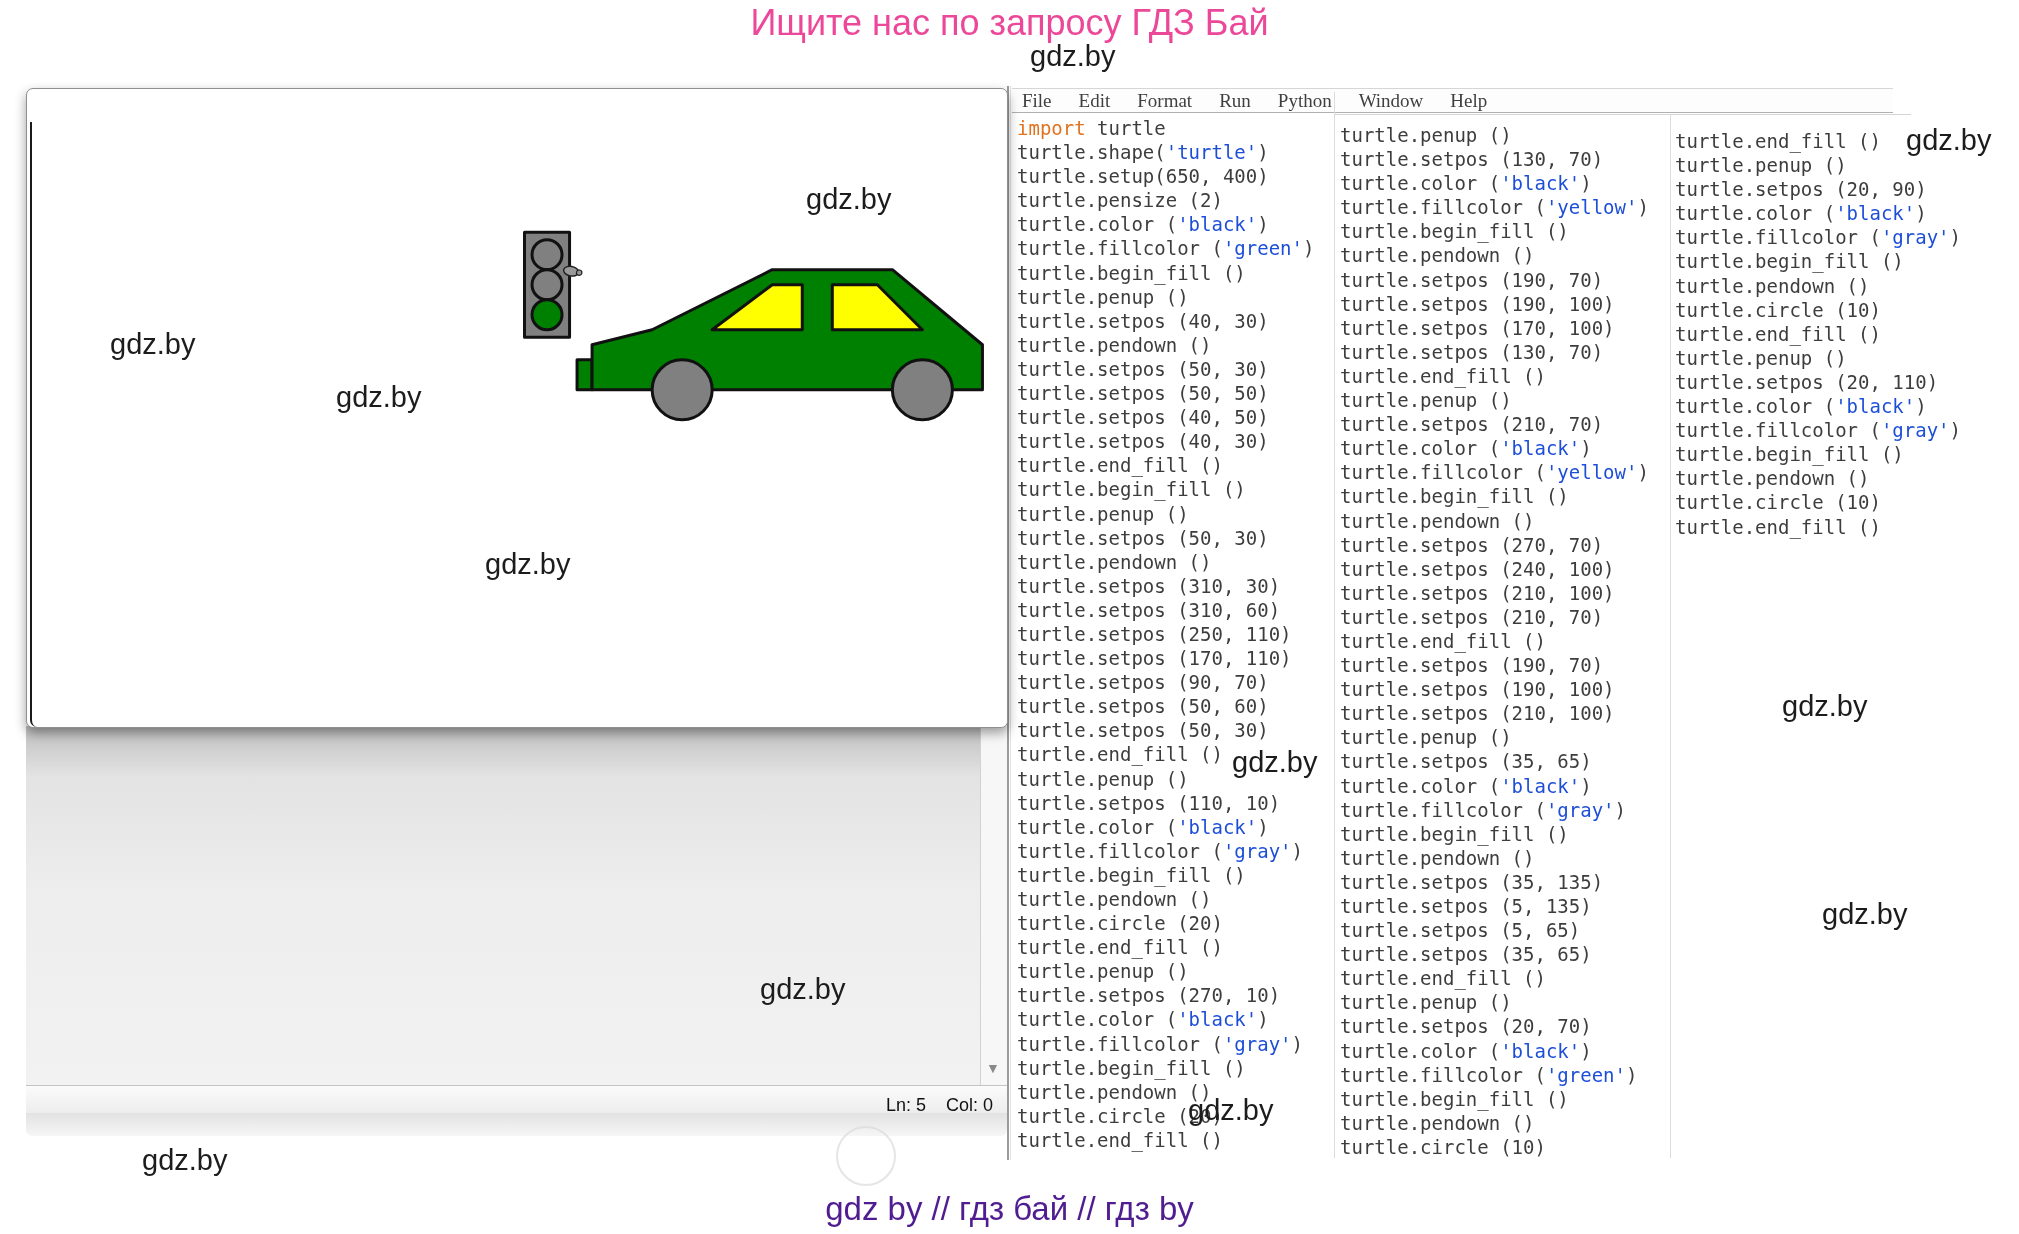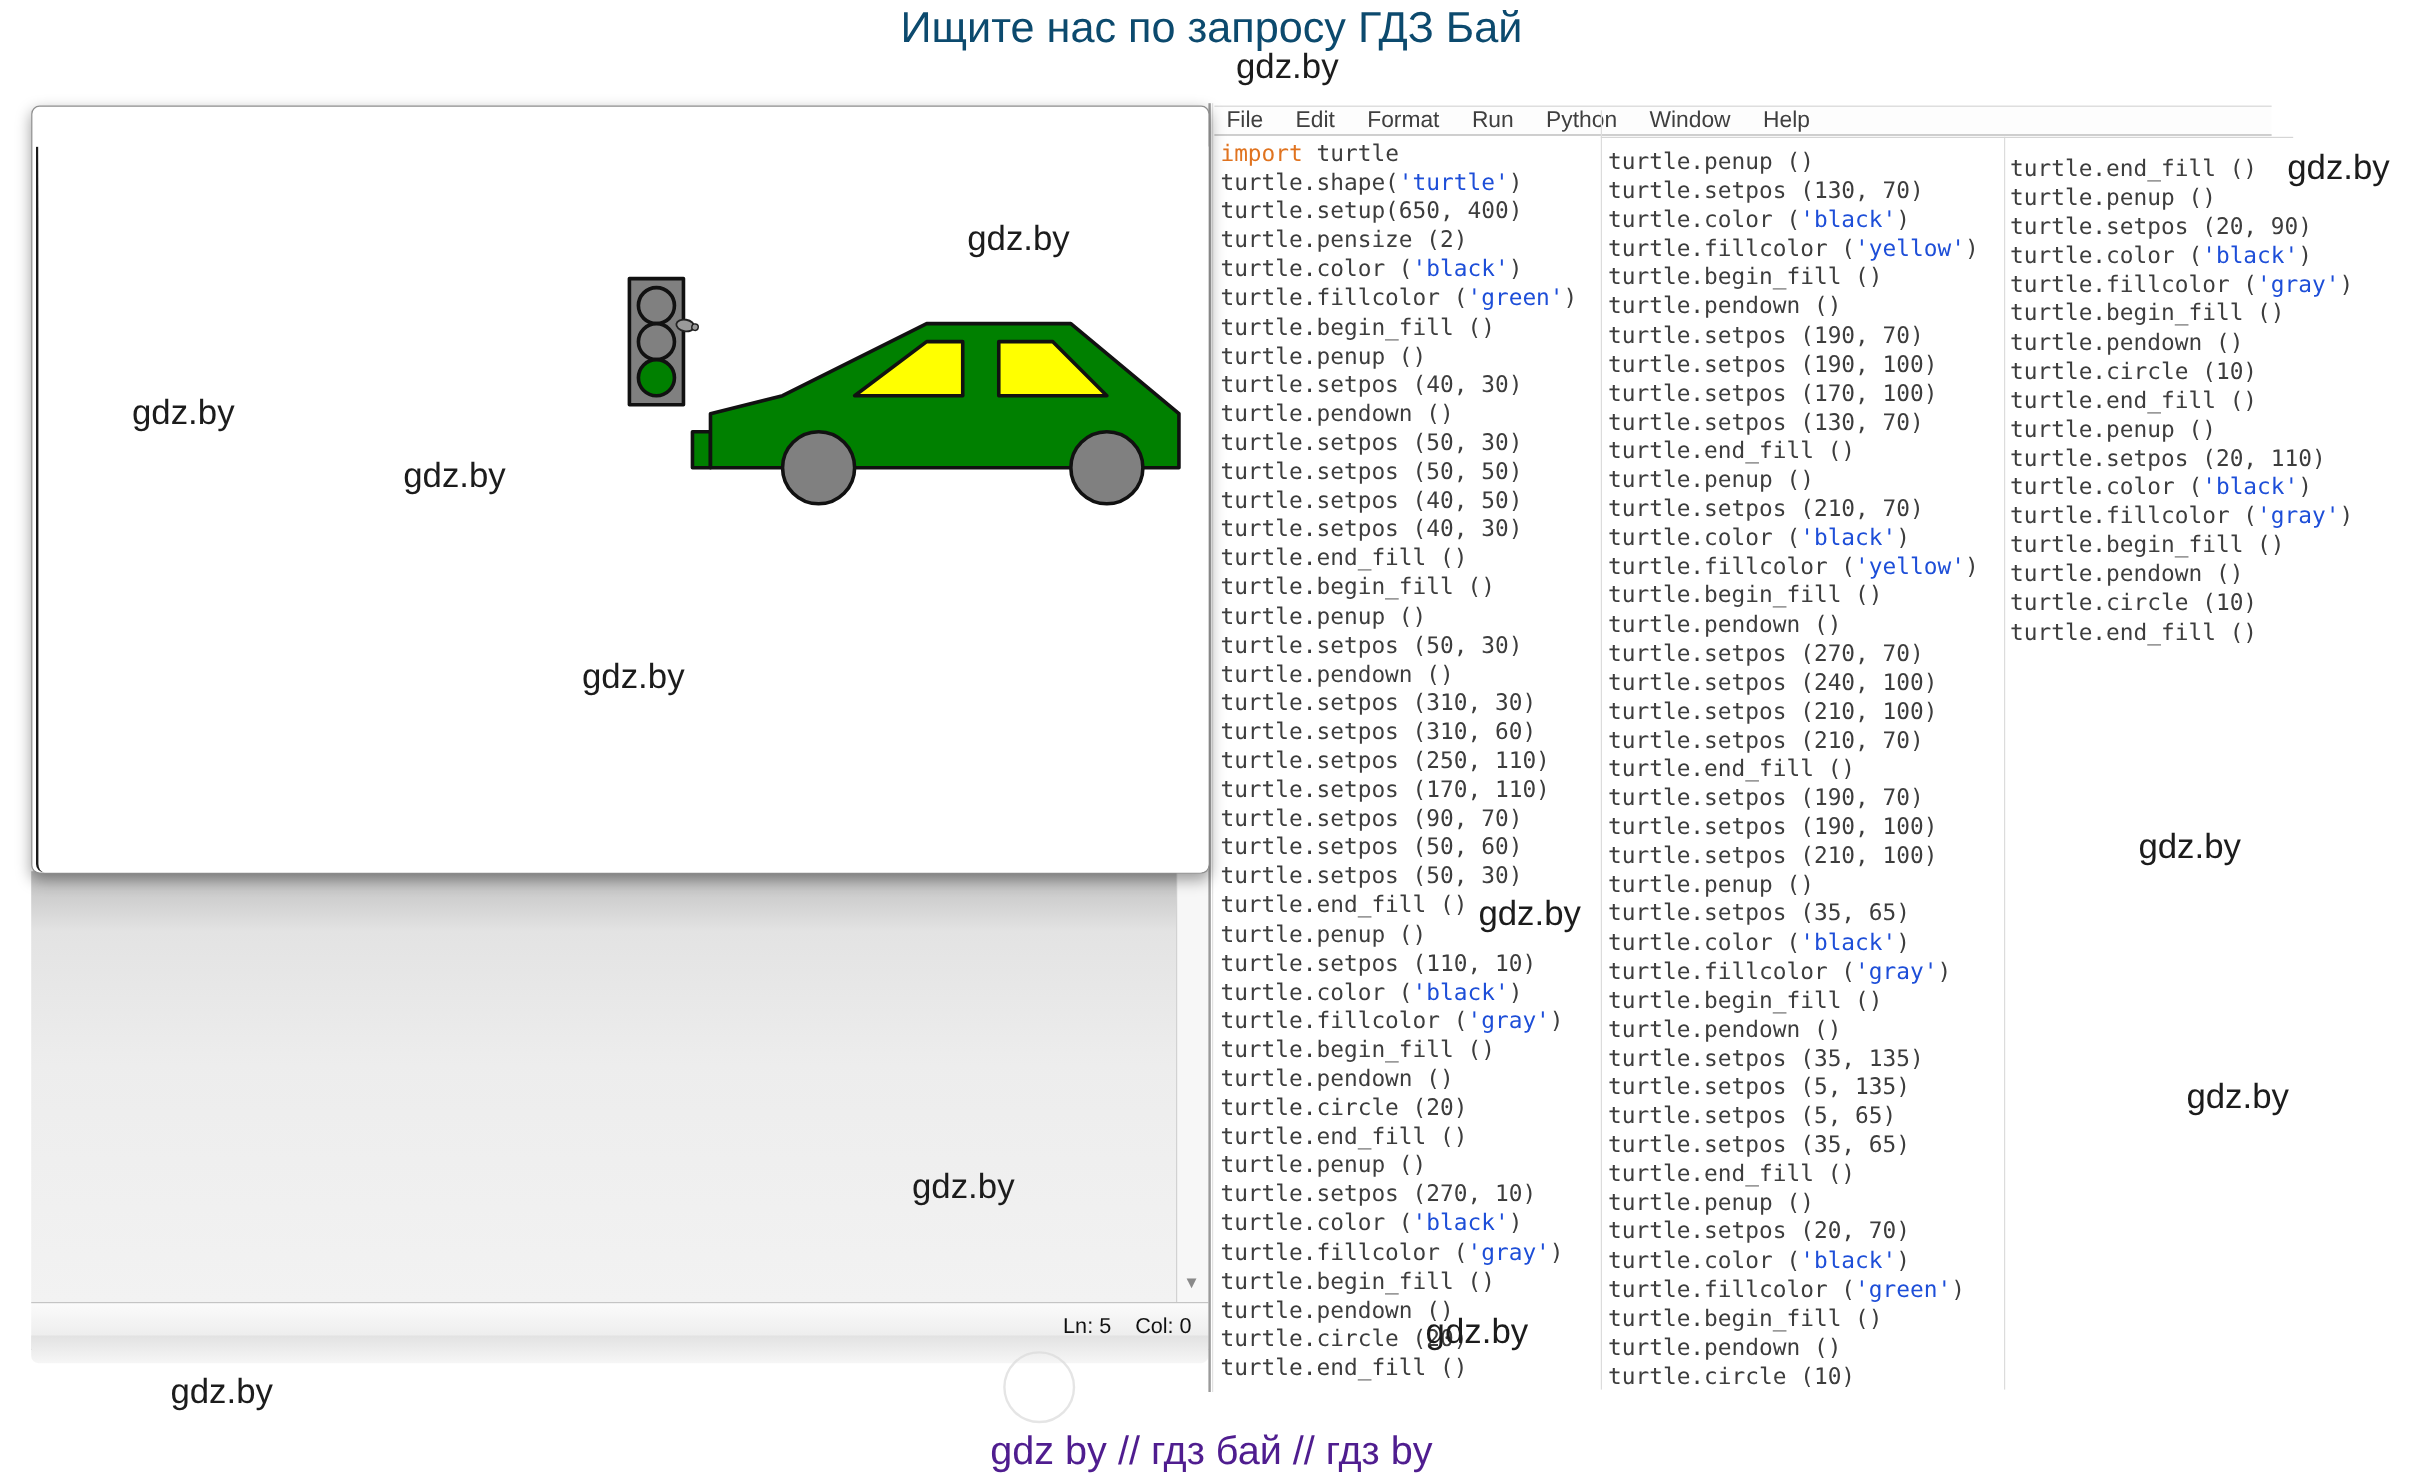--- a/index.html
+++ b/index.html
@@ -2,21 +2,21 @@
 <html><head>
 <meta charset="utf-8">
 <title>Python Turtle Graphics</title>
 <style>
   html,body{margin:0;padding:0;background:#fff;}
   #root{position:relative;width:2019px;height:1234px;background:#fff;overflow:hidden;
         font-family:"Liberation Sans",sans-serif;}
 
   
   .hdr-title{position:absolute;top:2px;left:0;right:0;text-align:center;
-             font-size:36px;color:#0c4a6e;}
+             font-size:36px;color:#ec4899;}
   .footer{position:absolute;top:1190px;left:0;right:0;text-align:center;
           font-size:33px;color:#4f1d8f;}
 
   
   .wm{position:absolute;font-size:29px;color:#1c1c1c;z-index:60;white-space:nowrap;}
 
   
   .tg-win{position:absolute;left:26px;top:88px;width:980px;height:638px;background:#fff;
           border:1px solid #8f8f8f;border-radius:7px;box-shadow:0 5px 12px rgba(0,0,0,.38);
           z-index:10;}
@@ -48,21 +48,21 @@
     background:linear-gradient(#e2e2e2,#f6f6f6);border-radius:0 0 6px 6px;}
   .faint-circle{position:absolute;left:836px;top:1126px;width:56px;height:56px;border-radius:50%;
     border:2px solid #dadada;opacity:.7;}
 
   
   .divider{position:absolute;left:1007px;top:86px;width:2px;height:1074px;background:#9a9a9a;}
   .divider2{position:absolute;left:1010px;top:86px;width:1px;height:1074px;background:#e2e2e2;}
   .menubar{position:absolute;left:1012px;top:88px;width:881px;height:25px;background:#fdfdfd;
     border-top:1px solid #d6d6d6;border-bottom:1px solid #b0b0b0;display:flex;align-items:center;
     padding-left:10px;box-sizing:border-box;}
-  .menu-item{font-size:19px;color:#3f3f3f;margin-right:27px;cursor:pointer;}
+  .menu-item{font-size:19px;color:#3f3f3f;margin-right:27px;cursor:pointer;font-family:Liberation Serif, serif;}
   .colsep-v1{position:absolute;left:1334px;top:92px;width:1px;height:1066px;background:#dcdcdc;}
   .colsep-v2{position:absolute;left:1670px;top:114px;width:1px;height:1044px;background:#dcdcdc;}
   .colsep-h{position:absolute;left:1334px;top:114px;width:577px;height:1px;background:#d5d5d5;}
 
   .code-col{position:absolute;font-family:"DejaVu Sans Mono","Liberation Mono",monospace;
     font-size:19px;line-height:24.1px;color:#3d3d3d;white-space:pre;}
   #code-col-1{left:1017px;top:116px;}
   #code-col-2{left:1340px;top:123px;}
   #code-col-3{left:1675px;top:129px;}
   .code-line{white-space:pre;}

